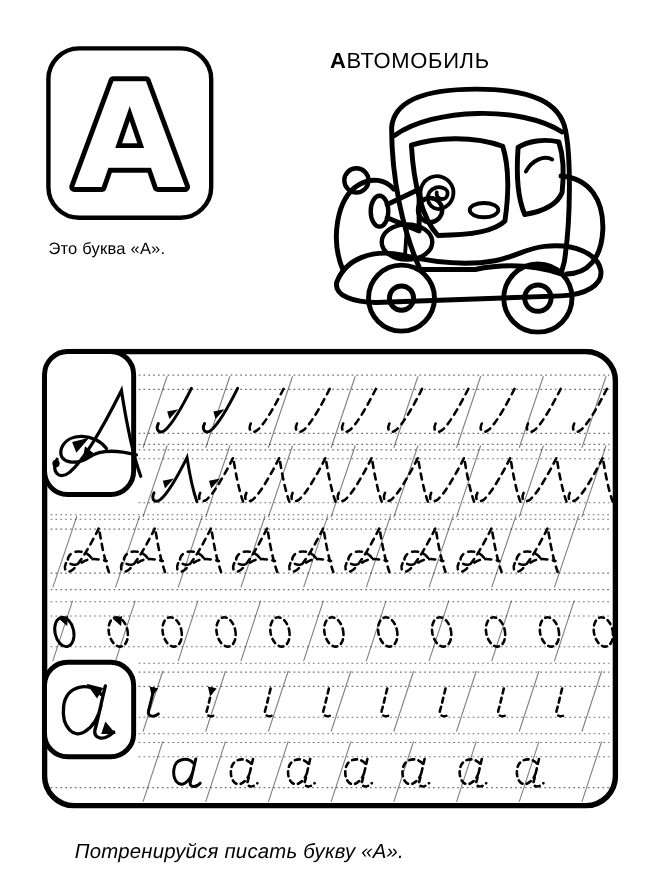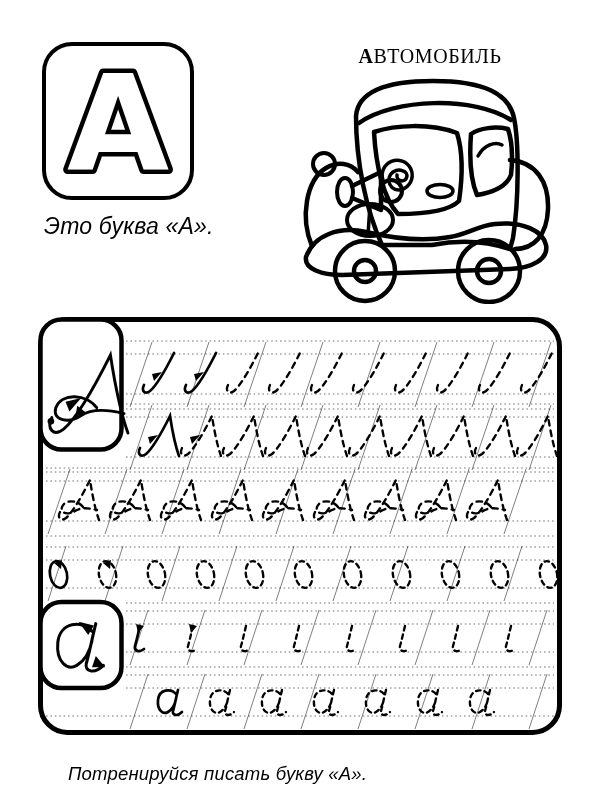--- a/index.html
+++ b/index.html
@@ -1,21 +1,21 @@
 <!DOCTYPE html>
 <html><head>
 <meta charset="utf-8">
 <style>
   html,body{margin:0;padding:0;}
   body{width:611px;height:800px;background:#ffffff;position:relative;overflow:hidden;
        font-family:"Liberation Sans", sans-serif;color:#000;}
   .abs{position:absolute;}
   .letter-card{left:42px;top:42px;width:152px;height:158px;border:4px solid #000;border-radius:30px;box-sizing:border-box;background:#fff;}
-  .card-caption{left:44px;top:214px;font-size:23px;line-height:25px;letter-spacing:.2px;font-style:italic;}
-  .vocab-title{left:300px;top:45px;width:260px;text-align:center;font-size:20px;letter-spacing:.6px;font-family:Liberation Serif, serif;}
+  .card-caption{left:44px;top:214px;font-size:15px;line-height:25px;letter-spacing:.2px;}
+  .vocab-title{left:300px;top:45px;width:260px;font-size:20px;letter-spacing:.6px;}
   .vocab-title .b{font-weight:700;}
   .bottom-caption{left:68px;top:763px;font-style:italic;font-size:18.5px;letter-spacing:.2px;text-align:right;}
   svg{display:block;}
 </style>
 </head>
 <body>
 
 <div class="abs letter-card">
   <svg width="144" height="150" viewBox="0 0 144 150">
     <text x="72" y="124" text-anchor="middle" font-family="DejaVu Sans, sans-serif" font-weight="bold" font-size="132" fill="#ffffff" stroke="#000000" stroke-width="9" stroke-linejoin="round" style="paint-order:stroke fill">А</text>

